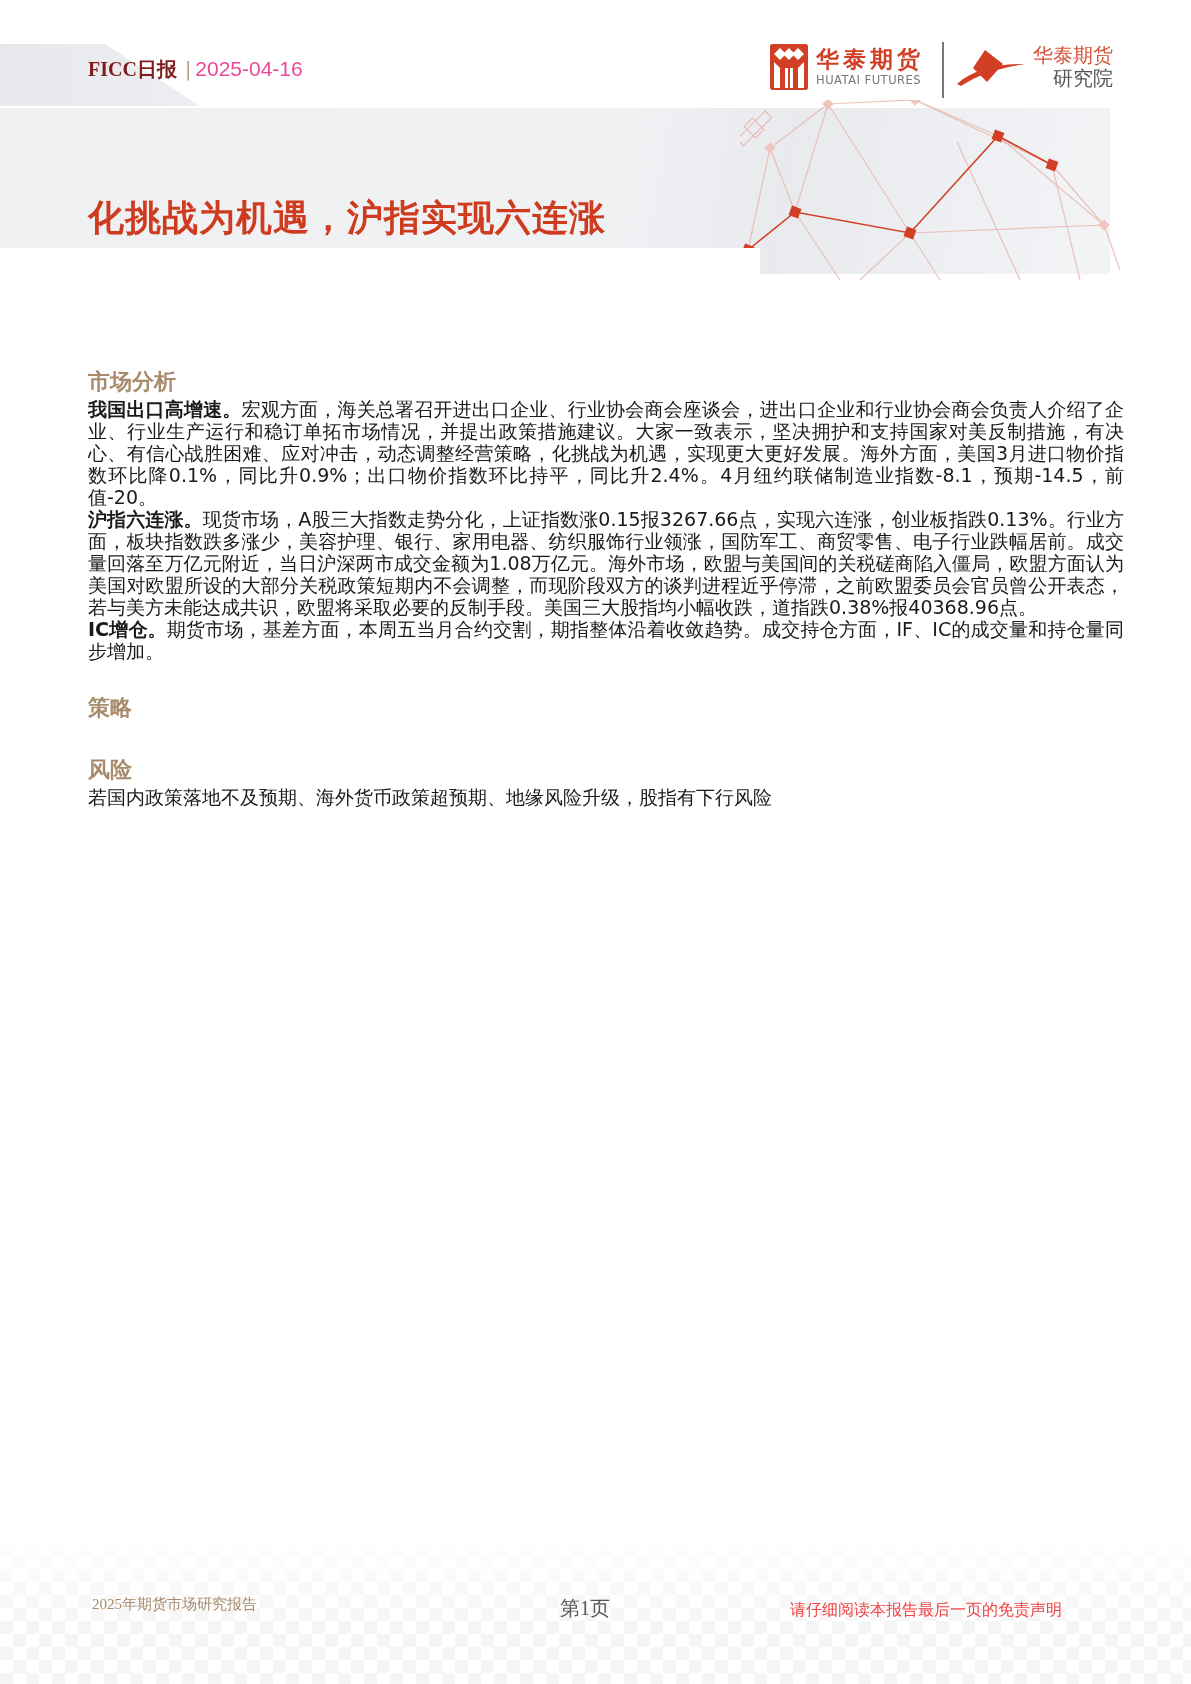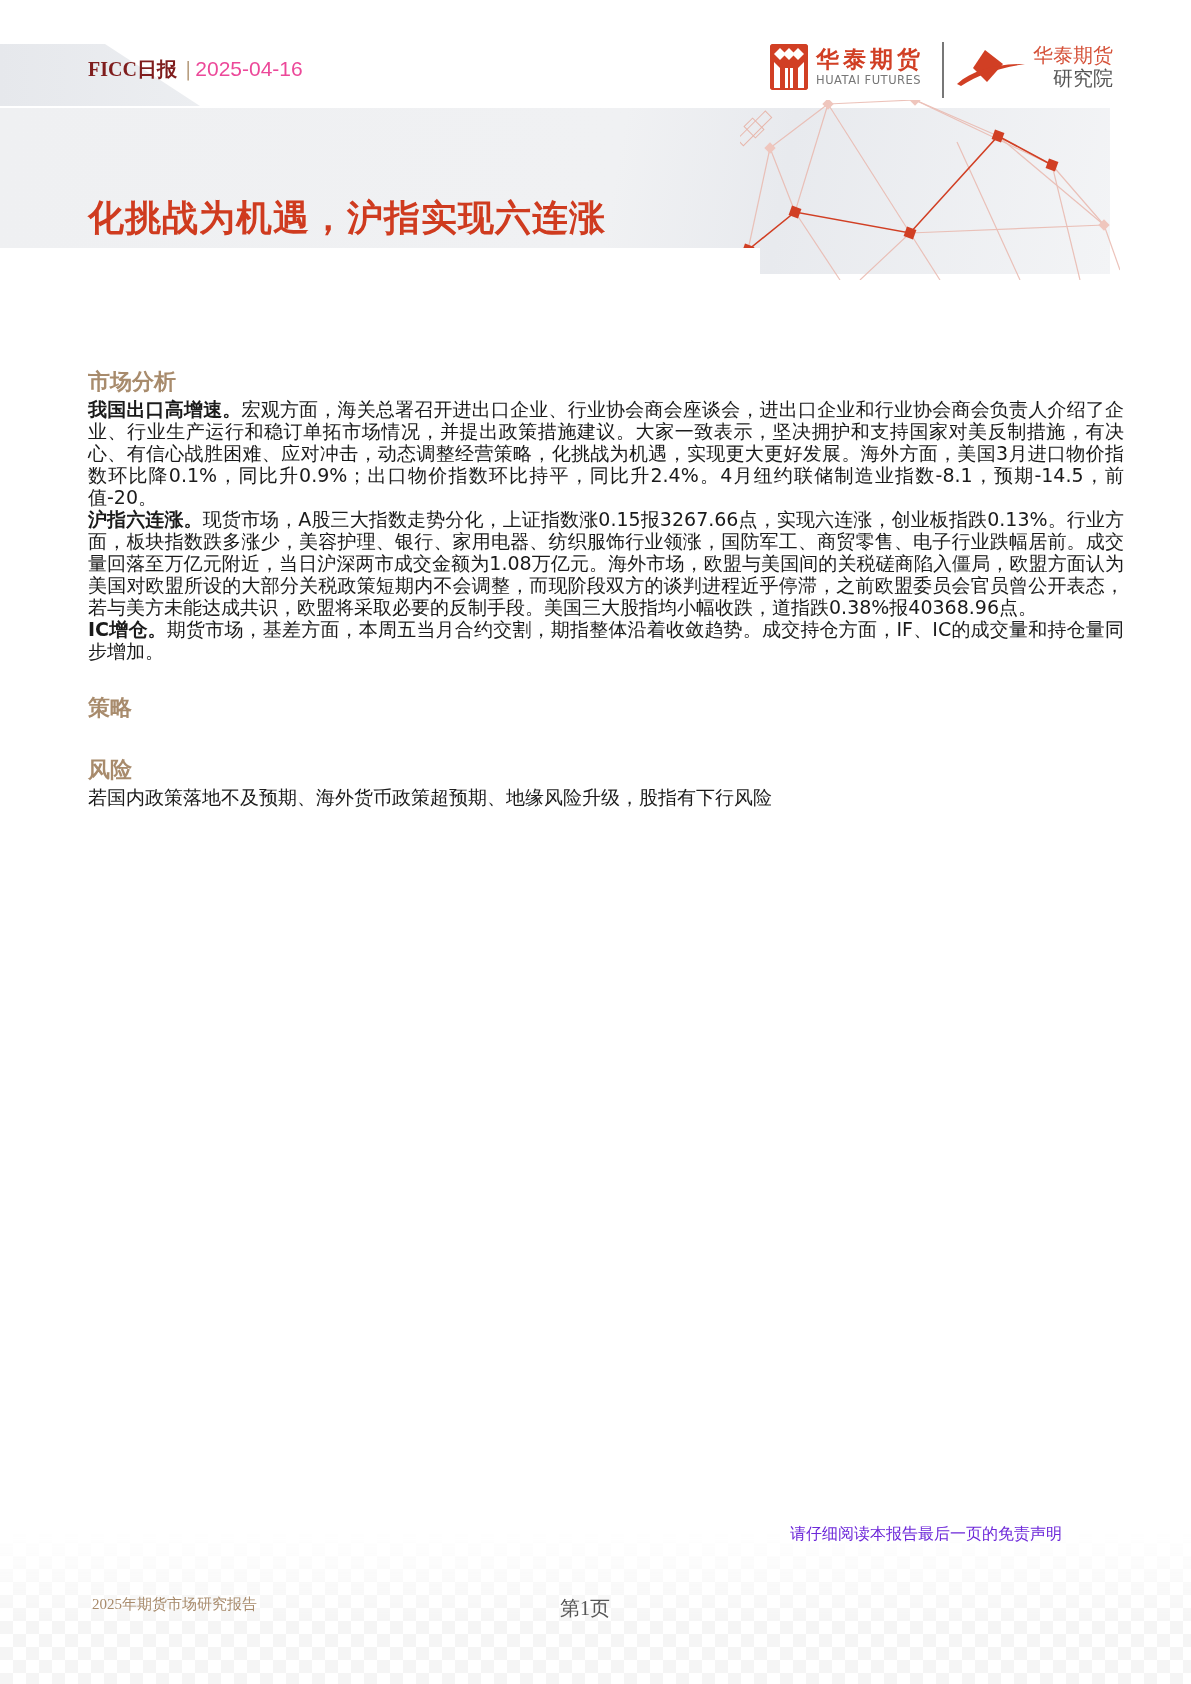--- a/index.html
+++ b/index.html
@@ -72,21 +72,21 @@
     background-image:
       linear-gradient(45deg, #f3f3f3 25%, transparent 25%, transparent 75%, #f3f3f3 75%),
       linear-gradient(45deg, #f3f3f3 25%, transparent 25%, transparent 75%, #f3f3f3 75%);
     background-size: 26px 26px; background-position: 0 0, 13px 13px;
     opacity: 0.8;
     -webkit-mask-image: linear-gradient(180deg, transparent 0%, #000 60%);
     mask-image: linear-gradient(180deg, transparent 0%, #000 60%);
   }
   .footer-left { position: absolute; left: 92px; top: 1595px; font-family: "Liberation Serif", serif; font-size: 15px; color: #a88b6c; }
   .footer-center { position: absolute; left: 560px; top: 1595px; font-family: "Liberation Serif", serif; font-size: 20px; color: #555; }
-  .footer-right { position: absolute; left: 790px; top: 1524px; font-size: 16px; color: #6d28d9; }
+  .footer-right { position: absolute; left: 790px; top: 1600px; font-size: 16px; color: #ef4444; }
 </style>
 </head>
 <body>
 
 <div class="banner-bg"></div>
 <div class="banner-white-top"></div>
 <div class="banner-stripe"></div>
 <div class="banner-lower"></div>
 
 <svg class="net-svg" viewBox="0 0 380 180">

